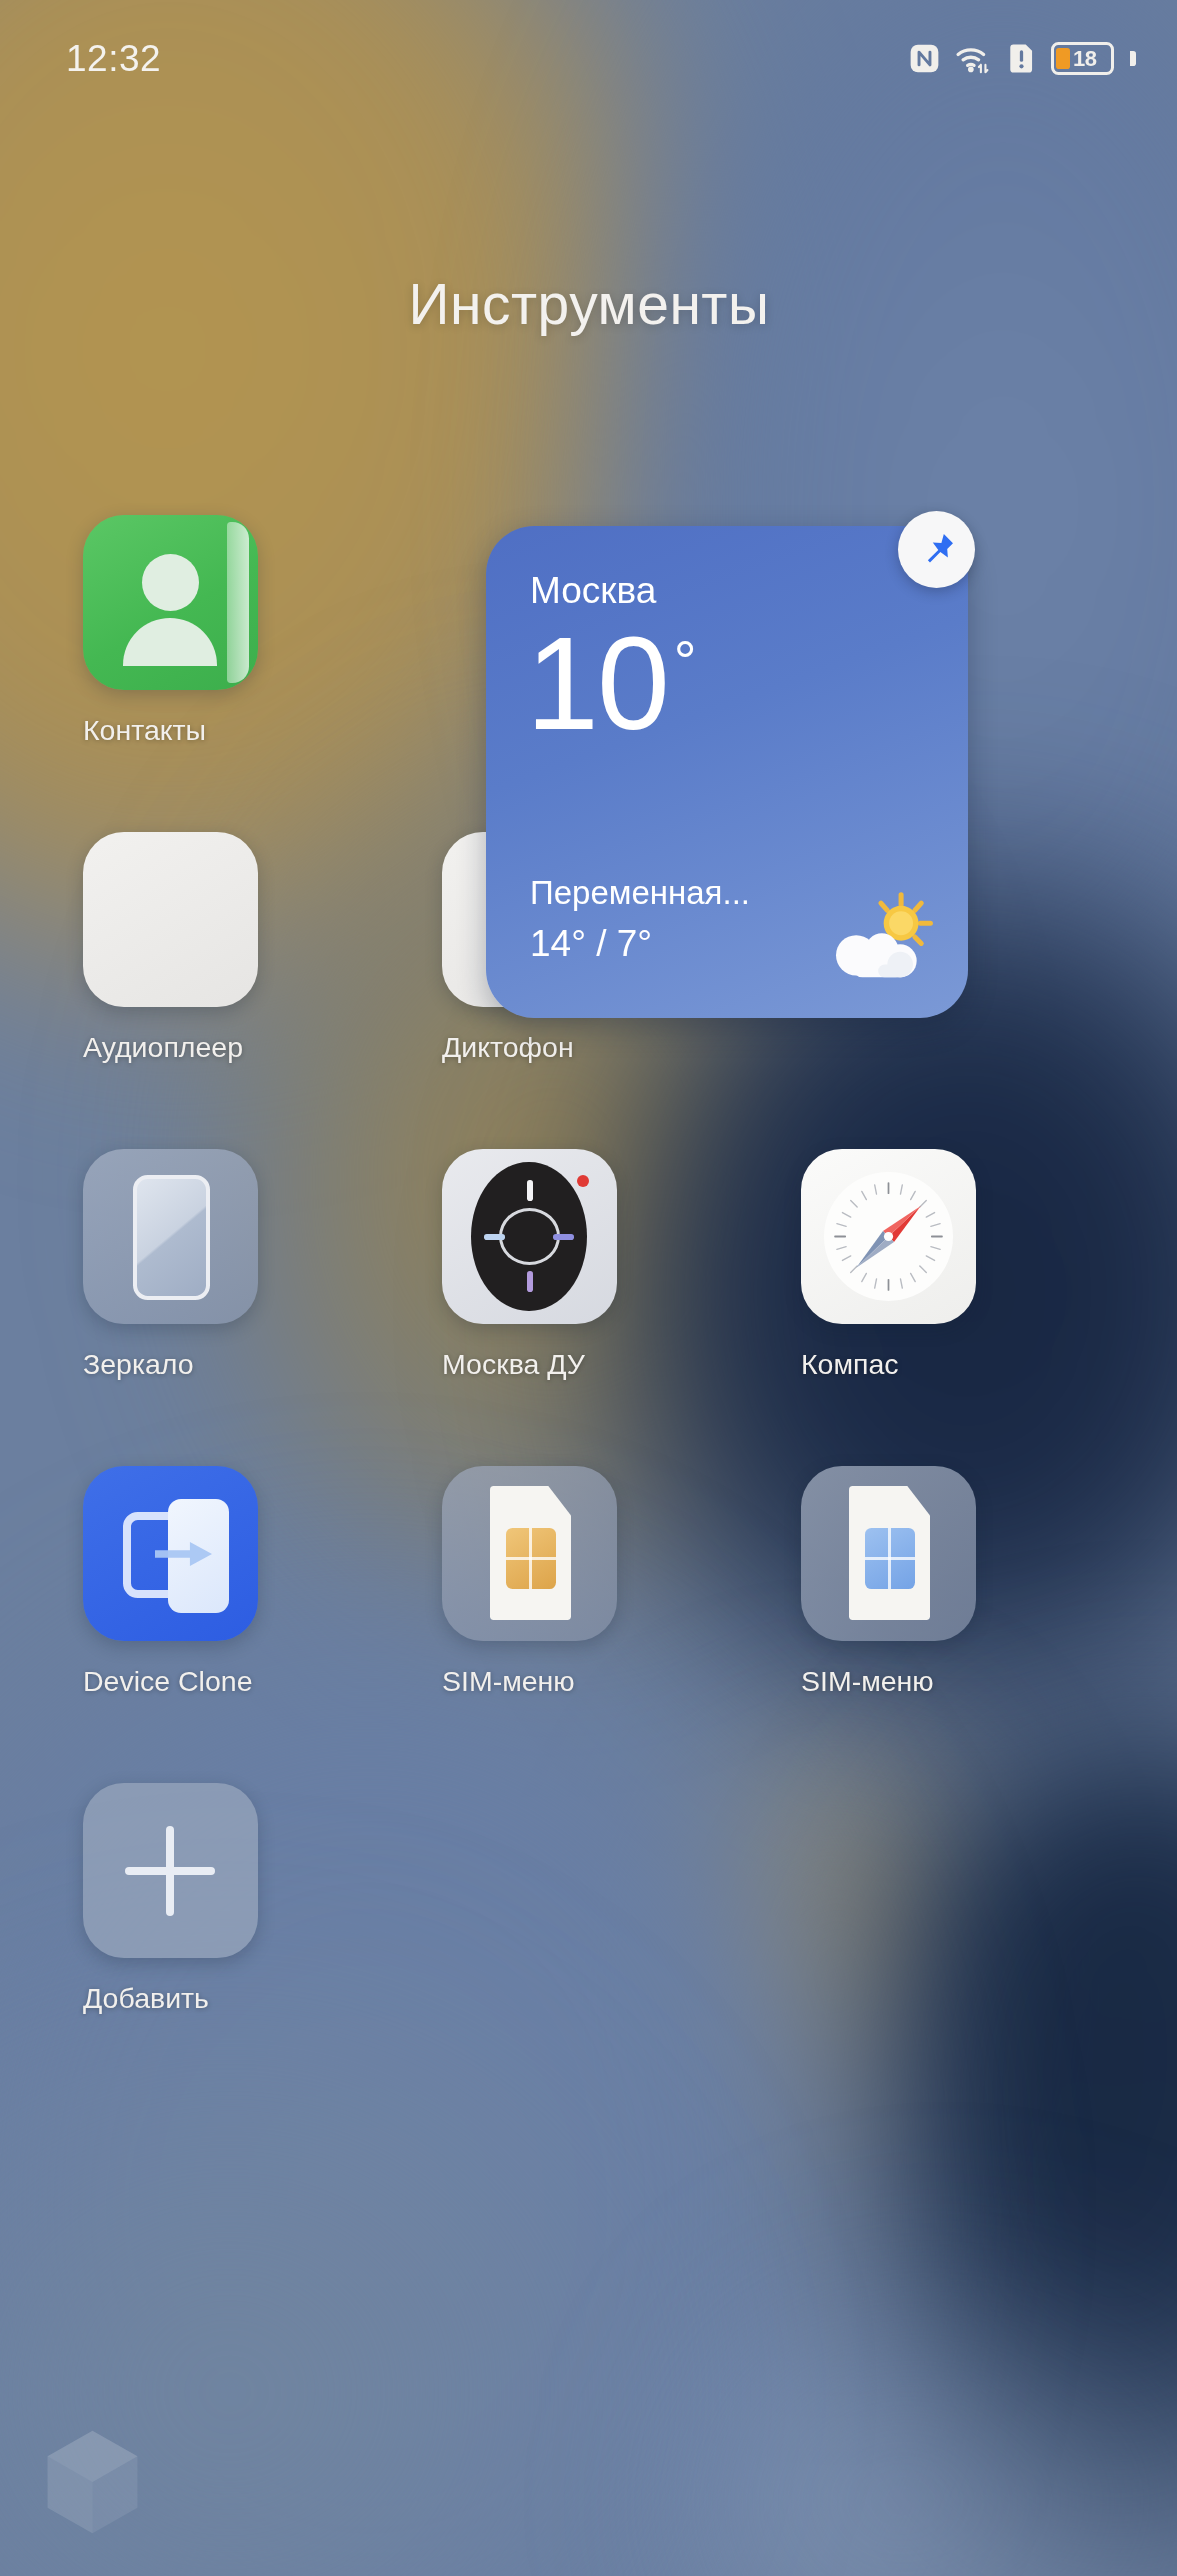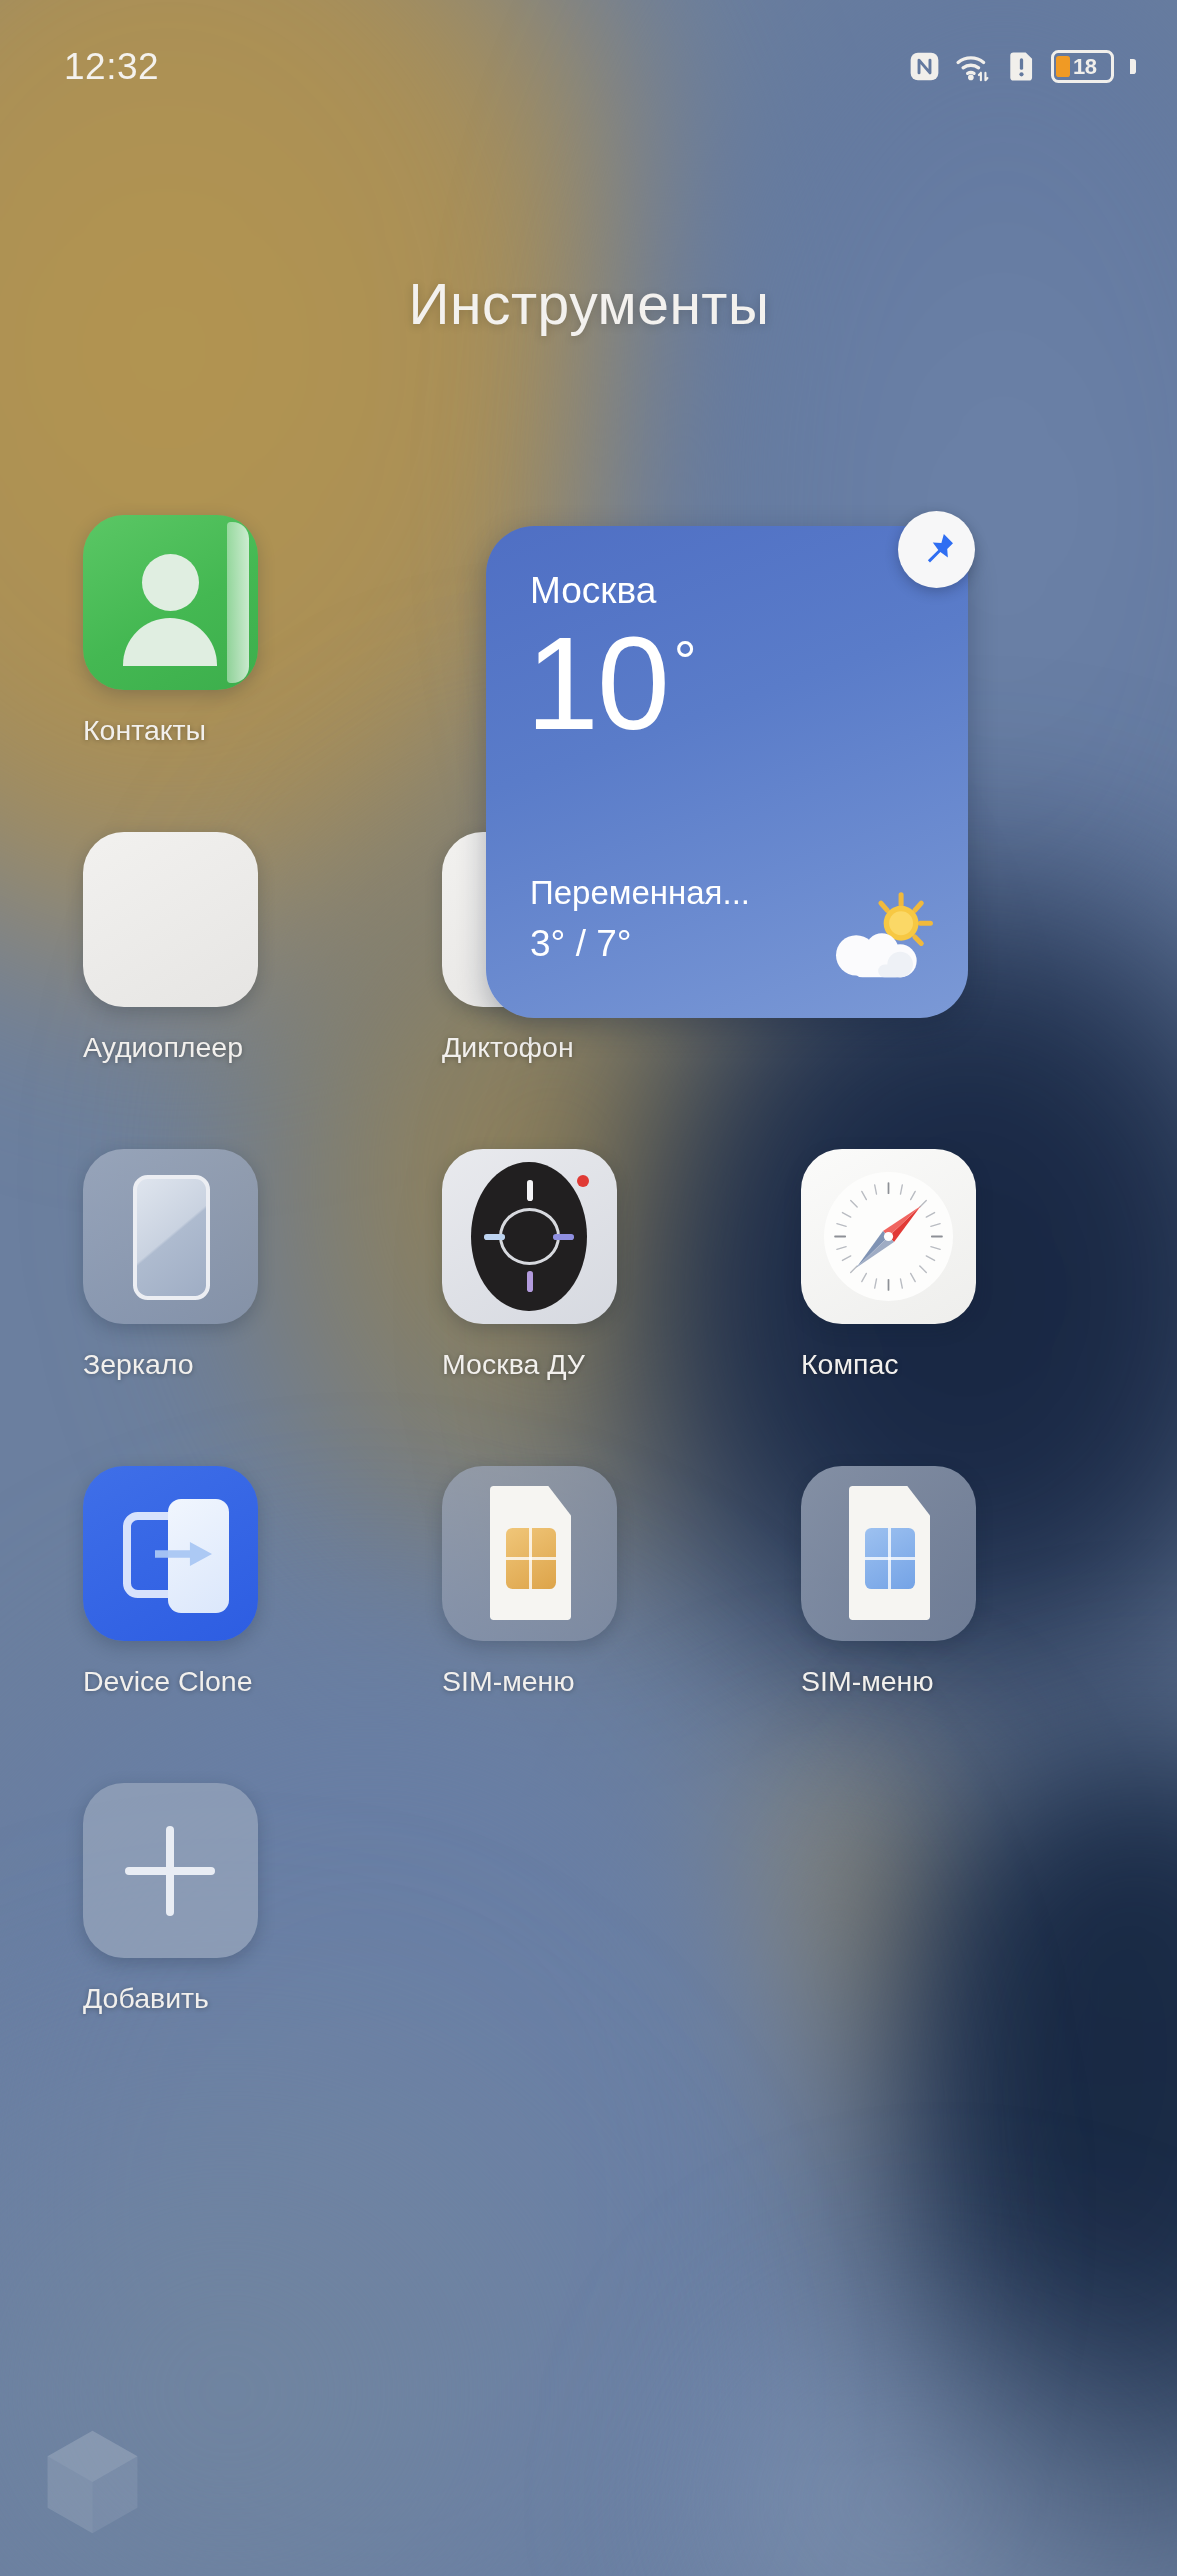--- a/index.html
+++ b/index.html
@@ -31,25 +31,24 @@
              background:radial-gradient(ellipse at 45% 35%, #18273f 0%, #1b2d4a 38%, rgba(30,48,78,0) 72%); }
   .b-blue-b { left:-184px; top:1564px; width:1104px; height:1288px;
               background:radial-gradient(ellipse at 50% 50%, #6d82a6 0%, #687ea4 48%, rgba(104,126,164,0) 76%); }
   .b-blue-bl { left:-276px; top:1932px; width:1012px; height:920px;
                background:radial-gradient(ellipse at 50% 50%, #71859f 0%, rgba(113,133,159,0) 72%); }
   .b-sheen { left:699px; top:2226px; width:644px; height:552px;
              background:radial-gradient(ellipse at 30% 50%, rgba(140,160,190,0.55) 0%, rgba(140,160,190,0) 70%); }
 
   
   #statusbar {
-    position:absolute; top:16px; left:0; right:0; height:101px;
+    position:absolute; top:8px; left:0; right:0; height:101px;
     display:flex; align-items:center; justify-content:space-between;
-    padding:0 42px 0 52px;
+    padding:0 42px 0 66px;
     z-index:20;
-    margin-left:12px;
   }
   #clock { font-size:37px; color:#f4f2ee; letter-spacing:0.5px; font-weight:400; }
   #sysicons { display:flex; align-items:center; gap:15.6px; }
   #sysicons svg { display:block; }
   .batt-wrap { display:flex; align-items:center; gap:16px; }
   .batt-body {
     width:63px; height:33px; border:3.2px solid #f1efeb; border-radius:7.4px;
     position:relative; display:flex; align-items:center; padding:2.8px;
   }
   .batt-fill { height:100%; width:26%; background:#f09a24; border-radius:2.8px; }
@@ -421,21 +420,21 @@
     </div>
   </div>
 
 </div>
 
 <div id="weather-widget">
   <div id="weather-inner">
     <div id="w-city">Москва</div>
     <div id="w-temp"><span>10</span><span class="deg">°</span></div>
     <div id="w-cond">Переменная...</div>
-    <div id="w-range">3° / 7°</div>
+    <div id="w-range">14° / 7°</div>
 
     <svg id="w-icon" viewBox="0 0 120 104">
       <g stroke="#f0b93d" stroke-width="5.5" stroke-linecap="round">
         <line x1="83" y1="6" x2="83" y2="17"></line>
         <line x1="105" y1="15" x2="98" y2="23"></line>
         <line x1="115" y1="37" x2="104" y2="37"></line>
         <line x1="105" y1="59" x2="98" y2="52"></line>
         <line x1="61" y1="15" x2="68" y2="23"></line>
       </g>
       <circle cx="83" cy="37" r="19" fill="#f7c843"></circle>

